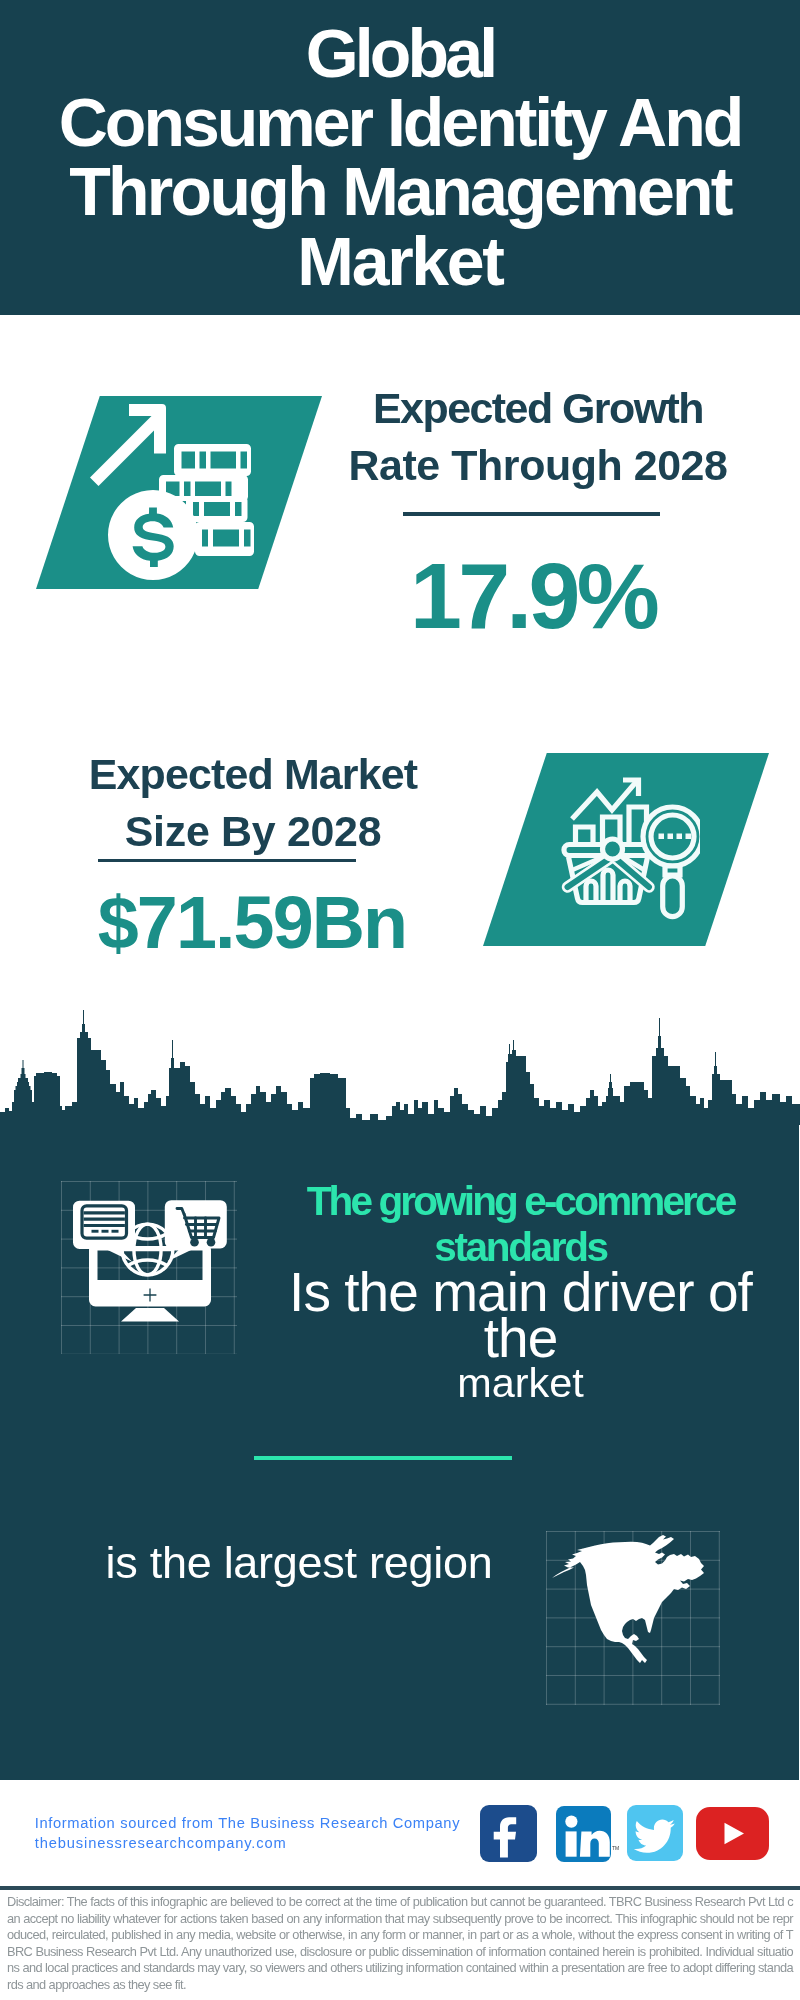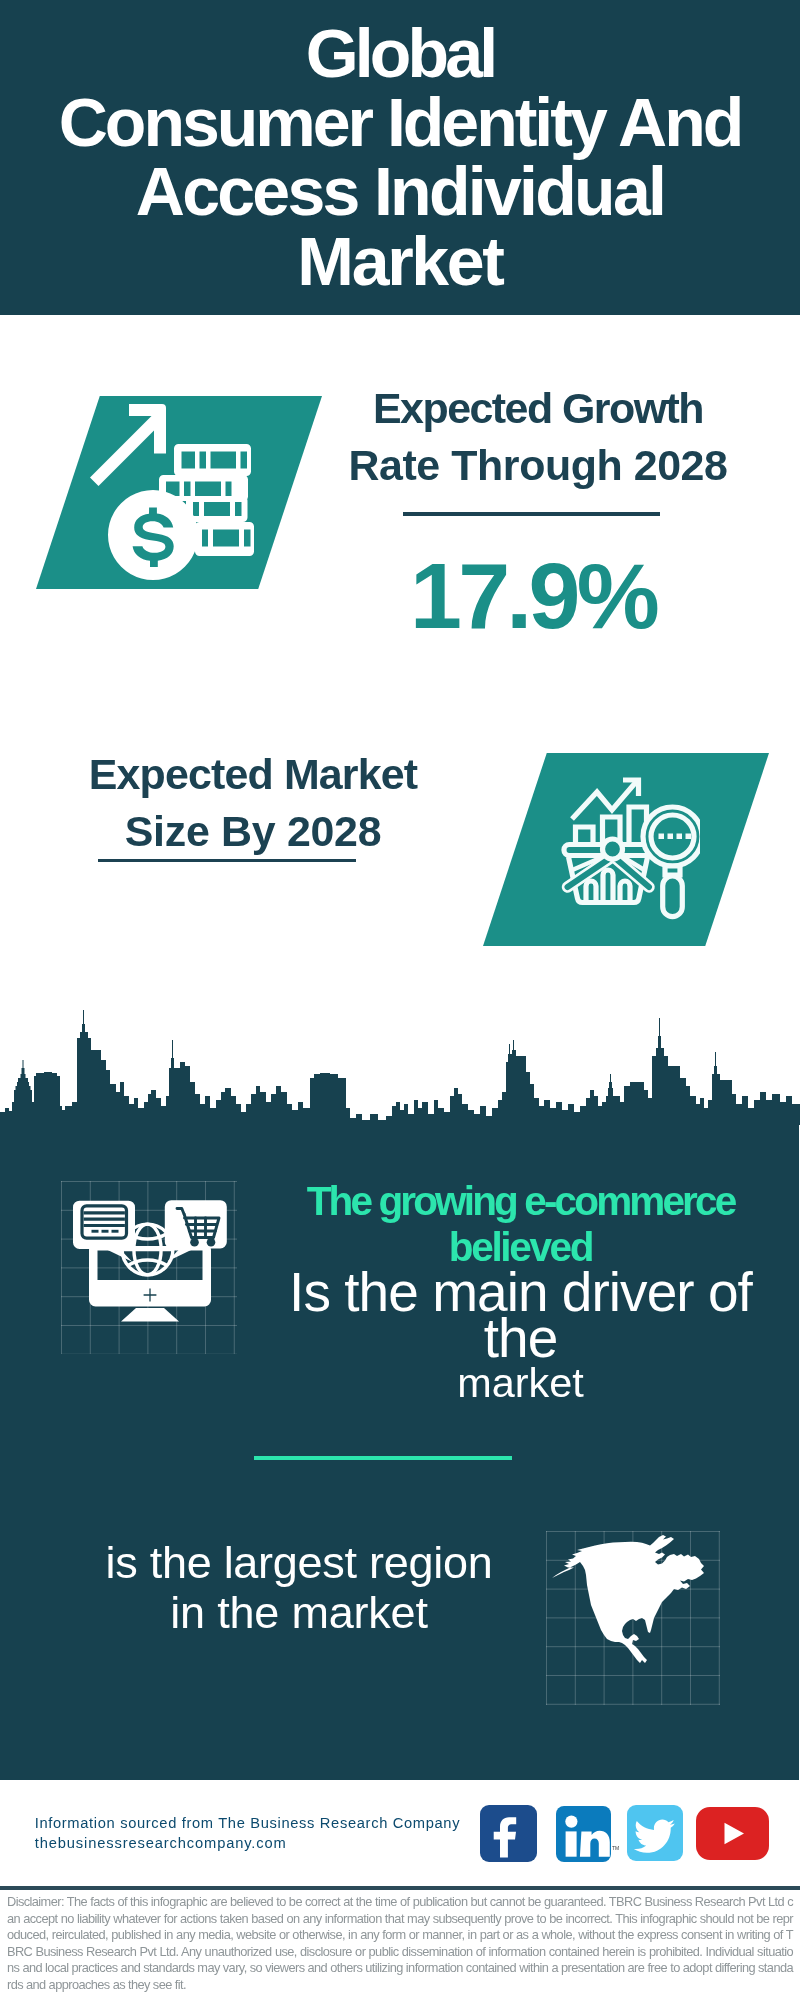--- a/index.html
+++ b/index.html
@@ -35,36 +35,36 @@
                         linear-gradient(to bottom, rgba(255,255,255,.21) 1.4px, transparent 1.4px);
        background-size:28.8px 28.8px;}
 
   .msg{position:absolute;text-align:center;color:#fff;}
   .msg .hl{color:#2ce5ad;font-weight:700;}
   .msg .rs{color:#fff;font-weight:400;}
 
   .divider{position:absolute;height:4.2px;background:#2ce5ad;}
 
   
-  .foot-src{position:absolute;font-size:14.7px;line-height:19.7px;color:#0c4a6e;}
+  .foot-src{position:absolute;font-size:14.7px;line-height:19.7px;color:#3b82f6;}
   .social{position:absolute;}
   .disc-rule{position:absolute;left:0;width:800px;height:4px;background:#2c4a58;}
   .disclaimer{position:absolute;font-size:12.8px;line-height:16.5px;color:#8f9699;
        text-align:justify;word-break:break-all;letter-spacing:-0.58px;}
 </style>
 </head>
 <body>
 
 <div class="page">
 
   <div class="header">
     <div class="header-title">
       <div style="letter-spacing:-3.85px;">Global</div>
       <div style="letter-spacing:-3.0px;">Consumer Identity And</div>
-      <div style="letter-spacing:-2.70px;">Access Individual</div>
+      <div style="letter-spacing:-2.70px;">Through Management</div>
       <div style="letter-spacing:-2.30px;">Market</div>
     </div>
   </div>
 
   <div class="par" style="left:36px;top:396px;width:286px;height:193px;">
   </div>
   <div style="position:absolute;left:85px;top:400px;width:180px;height:190px;">
     <svg viewBox="0 0 180 190" width="180" height="190">
       <g fill="#ffffff">
 
@@ -93,20 +93,21 @@
     <div style="letter-spacing:-0.42px;">Rate Through 2028</div>
   </div>
   <div class="stat-rule" style="left:403px;top:512.3px;width:257px;"></div>
   <div class="stat-value" style="left:333px;top:549px;width:400px;font-size:93.4px;line-height:93.4px;letter-spacing:-3.76px;">17.9%</div>
 
   <div class="stat-title" style="left:53px;top:726px;width:400px;">
     <div style="letter-spacing:-0.83px;margin-top:20px;">Expected Market</div>
     <div style="letter-spacing:-0.29px;">Size By 2028</div>
   </div>
   <div class="stat-rule" style="left:98px;top:858.5px;width:257.6px;"></div>
+  <div class="stat-value" style="left:52px;top:886px;width:400px;font-size:73.7px;line-height:73.7px;letter-spacing:-1.89px;">$71.59Bn</div>
 
   <div class="par" style="left:483px;top:753px;width:286px;height:193px;">
   </div>
   <div style="position:absolute;left:550px;top:770px;width:150px;height:150px;">
     <svg viewBox="0 0 150 150" width="150" height="150">
       <g fill="none" stroke="#f2fbfa" stroke-width="5.2" stroke-linecap="butt" stroke-linejoin="miter">
 
         <path d="M22 49 L47 22 L62 40 L86 12"></path>
         <path d="M73 10 h15.5 v16"></path>
 
@@ -204,30 +205,29 @@
         <path d="M140.5 38 v19.5"></path>
       </g>
       <g fill="#17414f">
         <circle cx="129.5" cy="62.3" r="4.3"></circle>
         <circle cx="146" cy="62.3" r="4.3"></circle>
       </g>
     </svg>
   </div>
   <div class="msg" style="left:278px;top:1179px;width:485px;font-size:40.5px;line-height:45.6px;">
     <div class="hl" style="letter-spacing:-2.86px;">The growing e-commerce</div>
-    <div class="hl" style="letter-spacing:-2.35px;">believed</div>
+    <div class="hl" style="letter-spacing:-2.35px;">standards</div>
     <div class="rs" style="font-size:55px;letter-spacing:-0.96px;">Is the main driver of the</div>
     <div class="rs" style="font-size:41.4px;letter-spacing:-0.02px;">market</div>
   </div>
 
   <div class="divider" style="left:253.8px;top:1455.5px;width:258px;"></div>
 
   <div class="msg" style="left:57px;top:1538px;width:484px;font-size:45px;line-height:50.2px;">
     <div class="rs" style="letter-spacing:-0.27px;">is the largest region</div>
-    <div class="rs" style="letter-spacing:-0.20px;">in the market</div>
   </div>
   <div class="gridbox" style="left:546px;top:1531px;width:174px;height:174px;"></div>
   <div style="position:absolute;left:550px;top:1530px;width:165px;height:160px;">
     <svg viewBox="0 0 165 160" width="165" height="160">
       <path fill="#ffffff" d="M2 48 L8 45 L14 42 L19 40 L24 37.5 L18 37.5 L14 35.5 L19 34 L15 32 L21 31.5 L18 29.5 L23 28.5 L26 26 L22 24.5 L27 23 L32 21 L27 20 L33 18.5 L39 17 L45 15.5 L51 14.3 L57 13.3 L63 12.6 L69 12.2 L75 12 L81 11.8 L87 12 L92 12.8 L96 14 L100 15.5 L103 13 L106 10 L109 7 L113 5 L116 6.5 L113 9.5 L117 8.5 L121 7 L124 9 L120 12.5 L116 15.5 L112 18 L108 20 L105 22.5 L109 24 L112 22.5 L115 24.5 L112 27.5 L108 29.5 L105 32 L108 34.5 L112 33.5 L115 30.5 L117 27 L120 25 L124 24 L127 26 L131 24 L134 26.5 L138 24.5 L141 27 L145 26 L149 29 L151 33 L154 36 L151 39.5 L154 43 L150 46 L146 48.5 L142 50 L138 49 L134 51.5 L130 50.5 L133 54 L137 53 L140 56 L136 59 L132 57.5 L128 60 L124 59 L121 63 L118 66 L115 69 L112 72 L110 76 L108 80 L106 84 L104 88 L103 92 L102 96 L101 100 L100 103 L98 102 L97 98 L96 94 L95 90 L92 88 L89 89 L86 91 L83 89 L80 90 L77 92 L75 94 L73 97 L72 101 L73 105 L75 108 L78 109 L81 106 L84 104 L87 106 L89 109 L86 111 L83 110 L82 114 L85 116 L88 119 L91 123 L94 127 L97 130 L95 133 L92 130 L90 133 L87 130 L84 126 L81 122 L78 118 L75 115 L72 113 L69 112 L65 112 L61 111 L57 109 L54 105 L51 100 L49 95 L47 90 L45 85 L43 80 L41 75 L40 70 L39 65 L38 60 L37 55 L36.5 50 L36 45 L35 40 L33 36 L30 32 L26 34.5 L21 37 L16 39.5 L11 42 L6 45 Z"></path>
     </svg>
   </div>
 
   <div class="foot-src" style="left:34.7px;top:1814px;width:460px;">
     <div style="letter-spacing:0.658px;">Information sourced from The Business Research Company</div>

